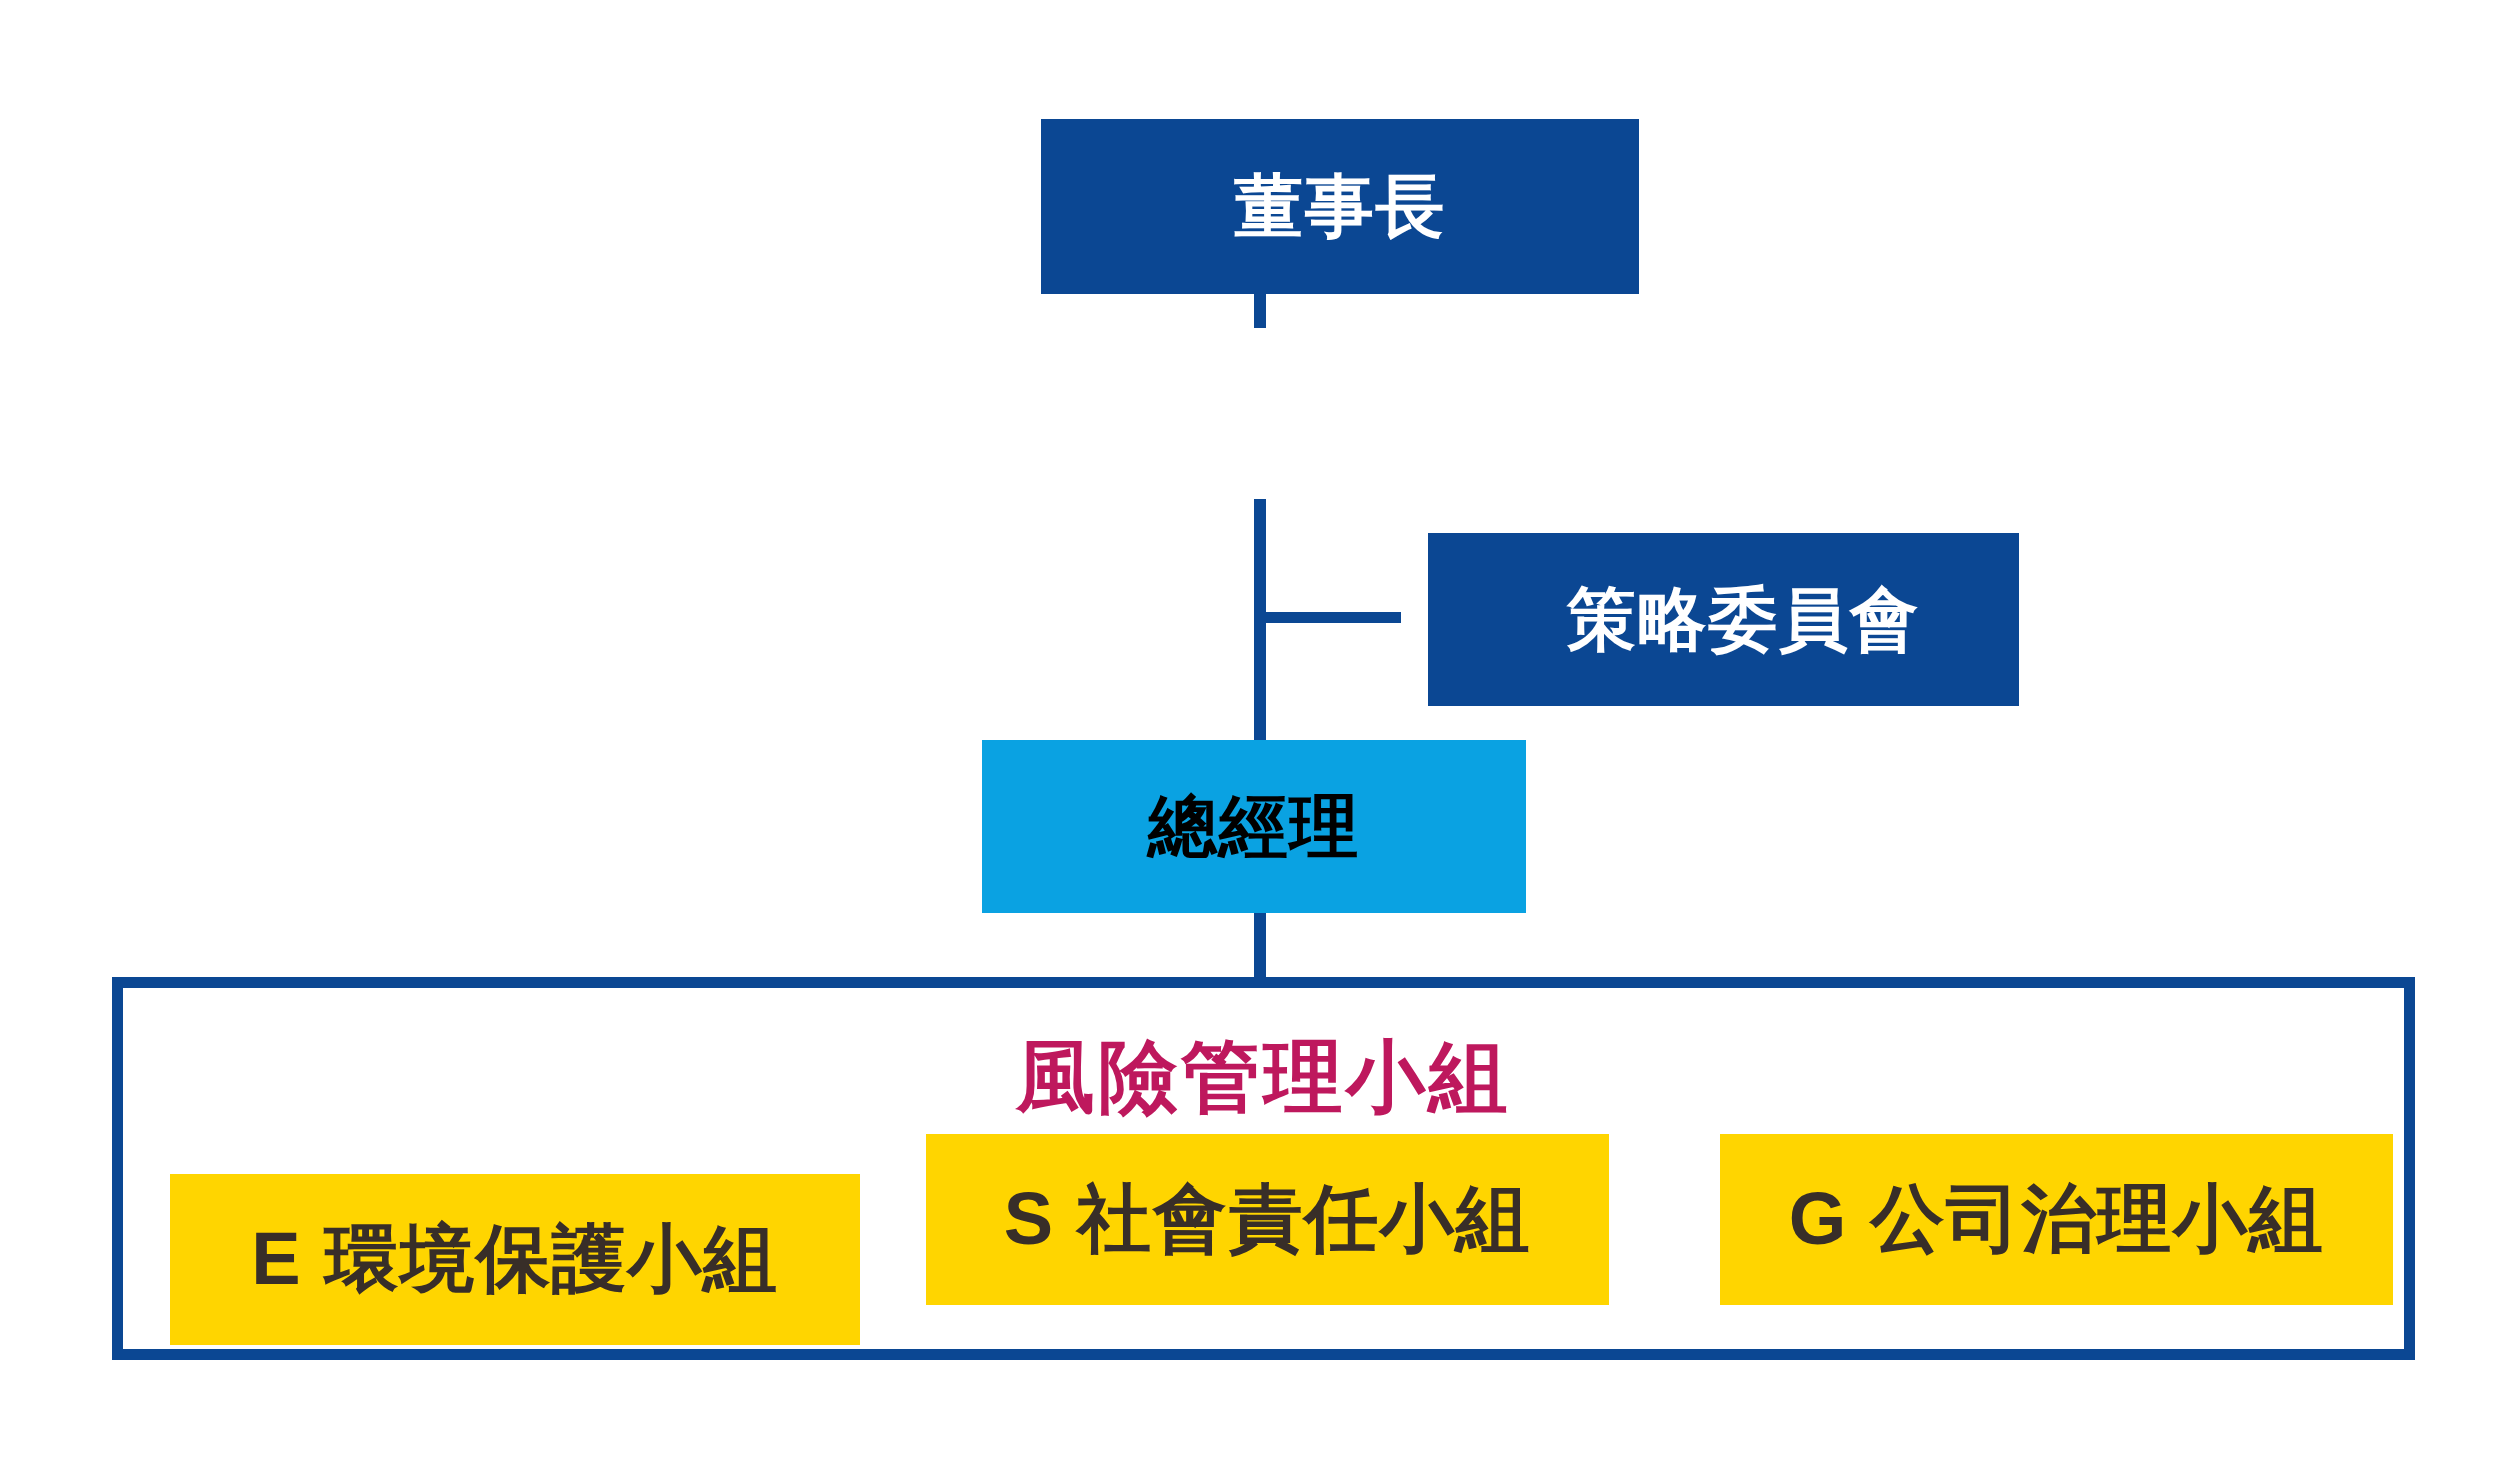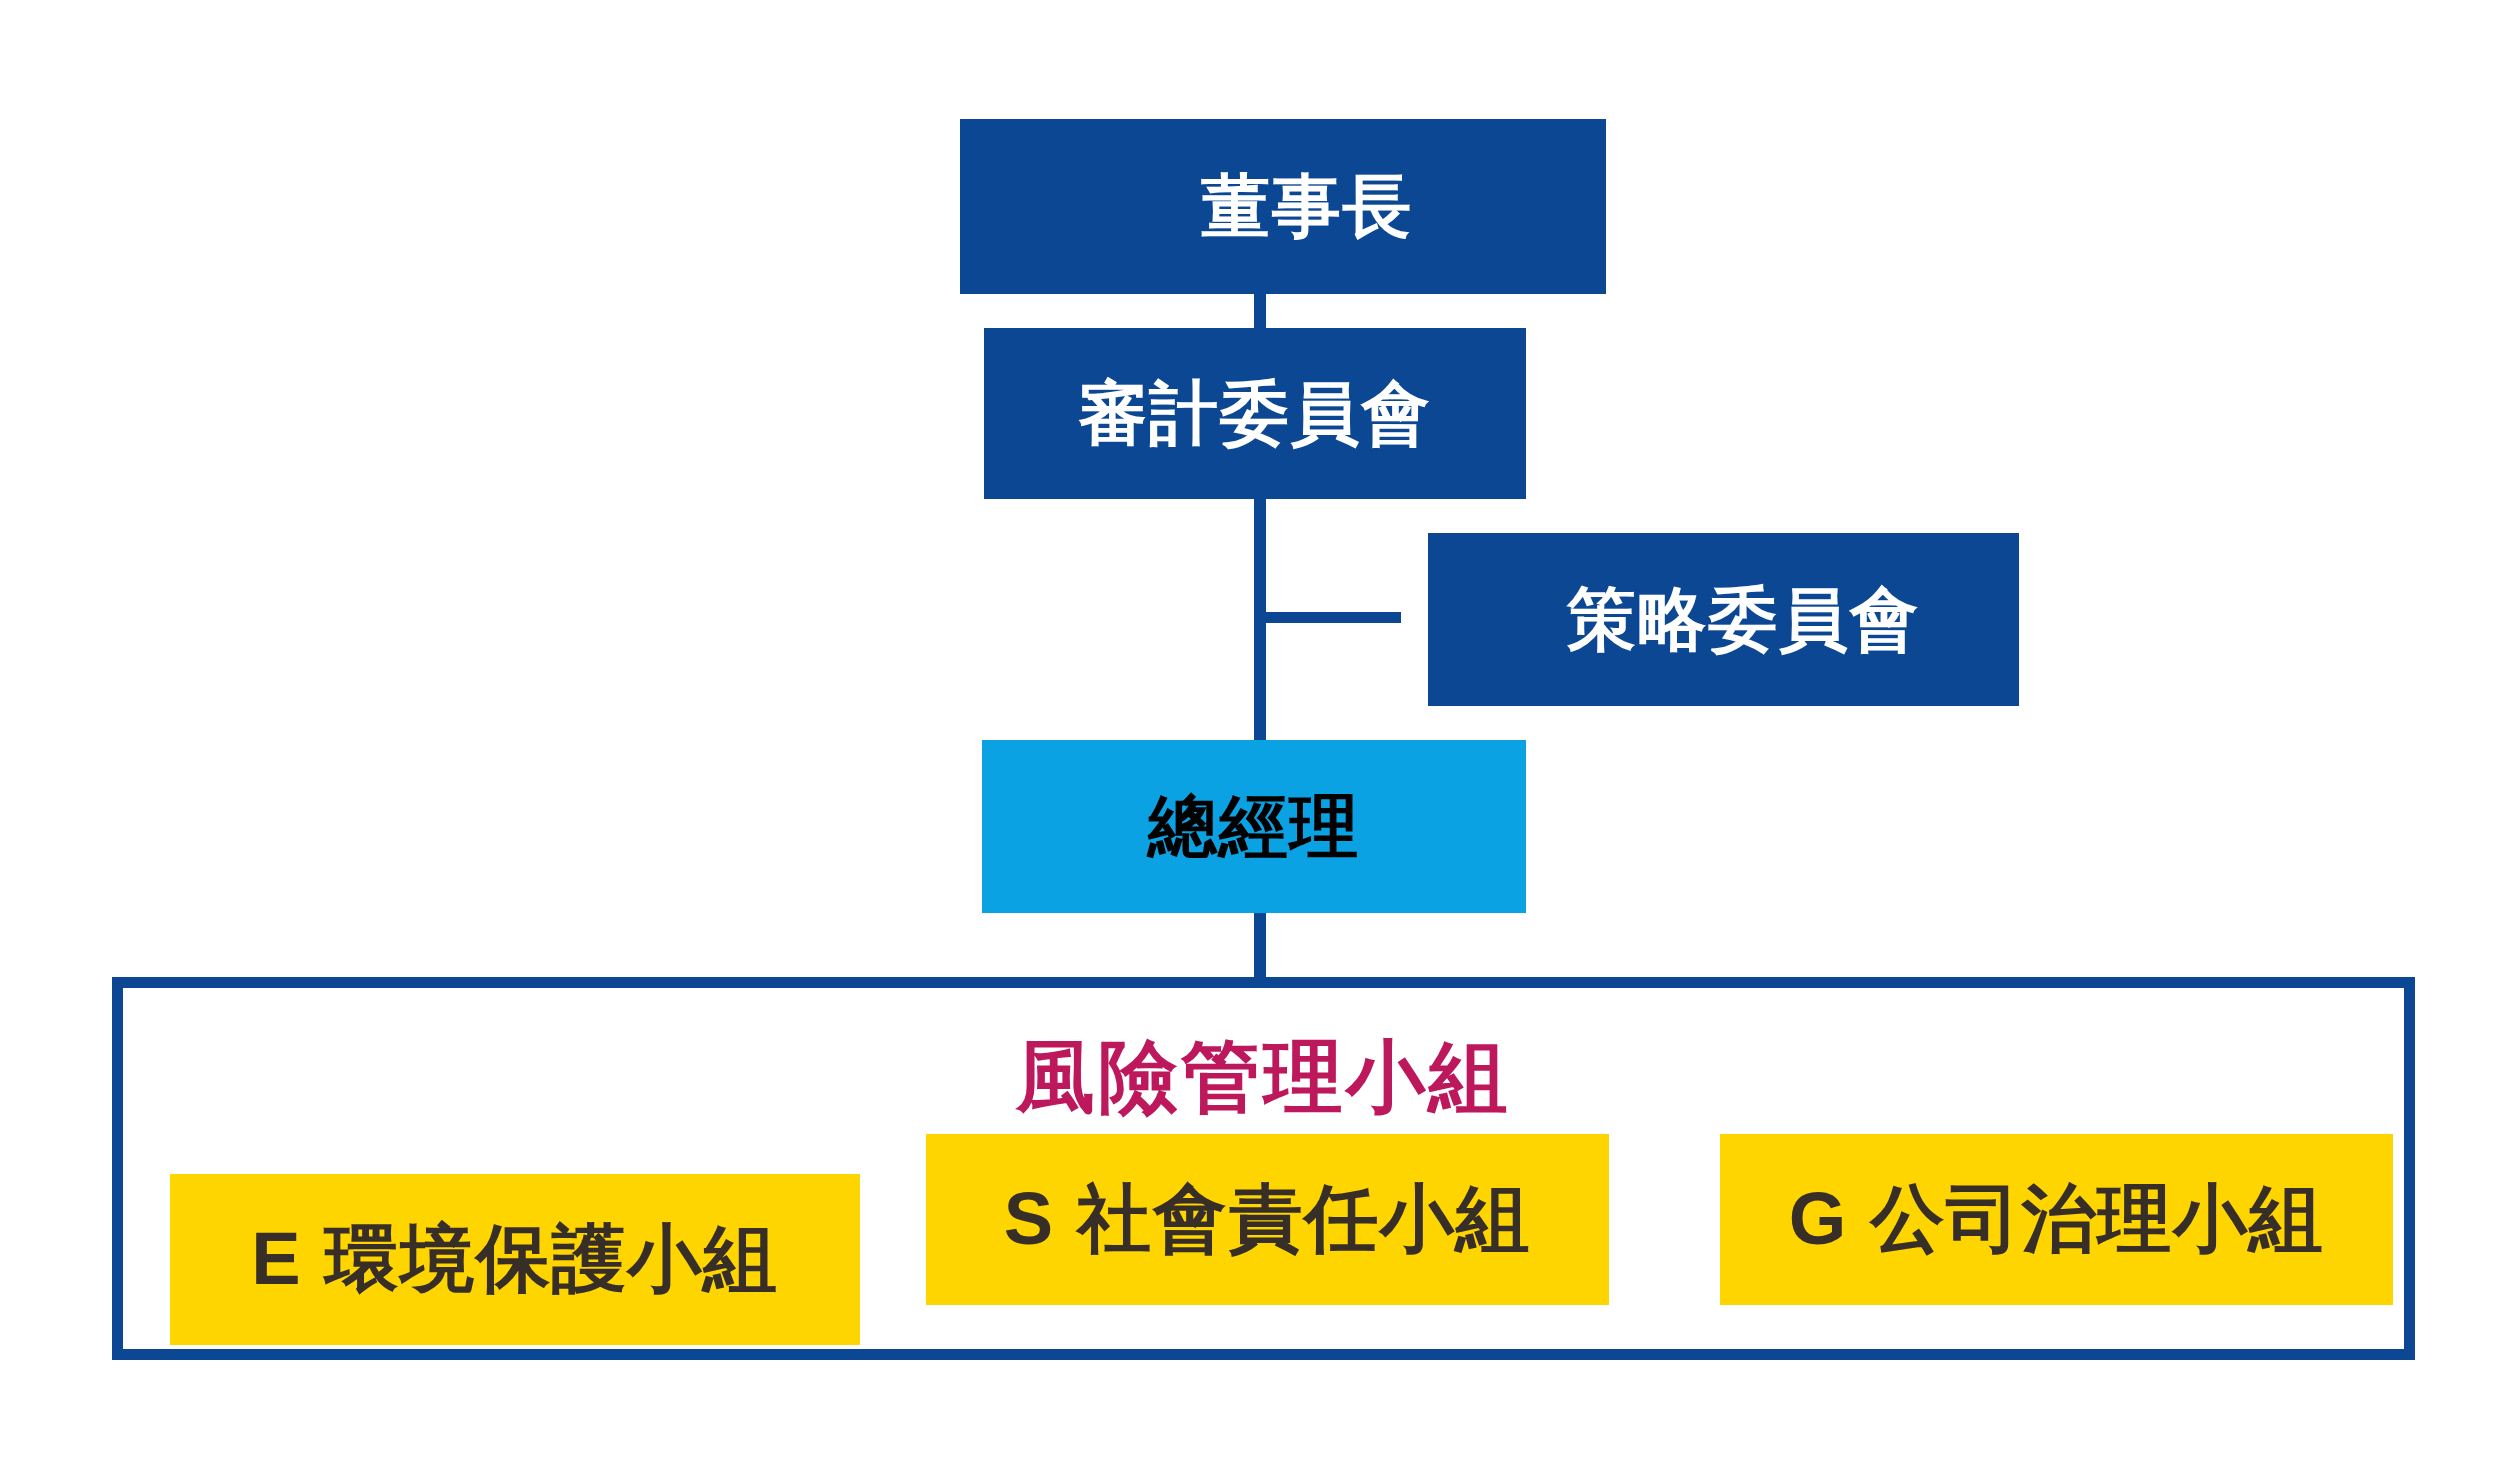--- a/index.html
+++ b/index.html
@@ -21,21 +21,21 @@
     align-items: center;
     justify-content: center;
     font-weight: bold;
     letter-spacing: 1.7px;
     white-space: nowrap;
   }
   .navy  { background: #0B4793; color: #ffffff; font-size: 69px; }
   .lblue { background: #0AA2E2; color: #000000; font-size: 69px; }
   .yellow { background: #FFD500; color: #382E28; font-size: 74px; }
 
-  .chairman  { left: 960px; top: 119px;  width: 598px; height: 175px; padding-left: 48px; }
+  .chairman  { left: 1041px; top: 119px;  width: 598px; height: 175px; }
   .audit     { left: 984px; top: 328px;  width: 542px; height: 171px; }
   .strategy  { left: 1428px; top: 533px;  width: 551px; height: 173px; padding-left: 40px; }
   .gm        { left: 982px; top: 740px;  width: 544px; height: 173px; }
 
   .connector { position: absolute; background: #0B4793; }
   .c-chairman-audit { left: 1254px; top: 294px;  width: 12px;  height: 34px; }
   .c-audit-gm       { left: 1254px; top: 499px;  width: 12px;  height: 242px; }
   .c-branch-strategy{ left: 1260px; top: 612px;  width: 141px; height: 11.2px; }
   .c-gm-risk        { left: 1254px; top: 913px; width: 12px;  height: 66px; }
 
@@ -66,23 +66,20 @@
 <body>
 
 <div class="canvas">
 
   <div class="box navy chairman">
     <span>董事長</span>
   </div>
 
   <div class="connector c-chairman-audit"></div>
 
-  <div class="box navy audit">
-    <span>審計委員會</span>
-  </div>
 
   <div class="connector c-audit-gm"></div>
   <div class="connector c-branch-strategy"></div>
 
   <div class="box navy strategy">
     <span>策略委員會</span>
   </div>
 
   <div class="box lblue gm">
     <span>總經理</span>

